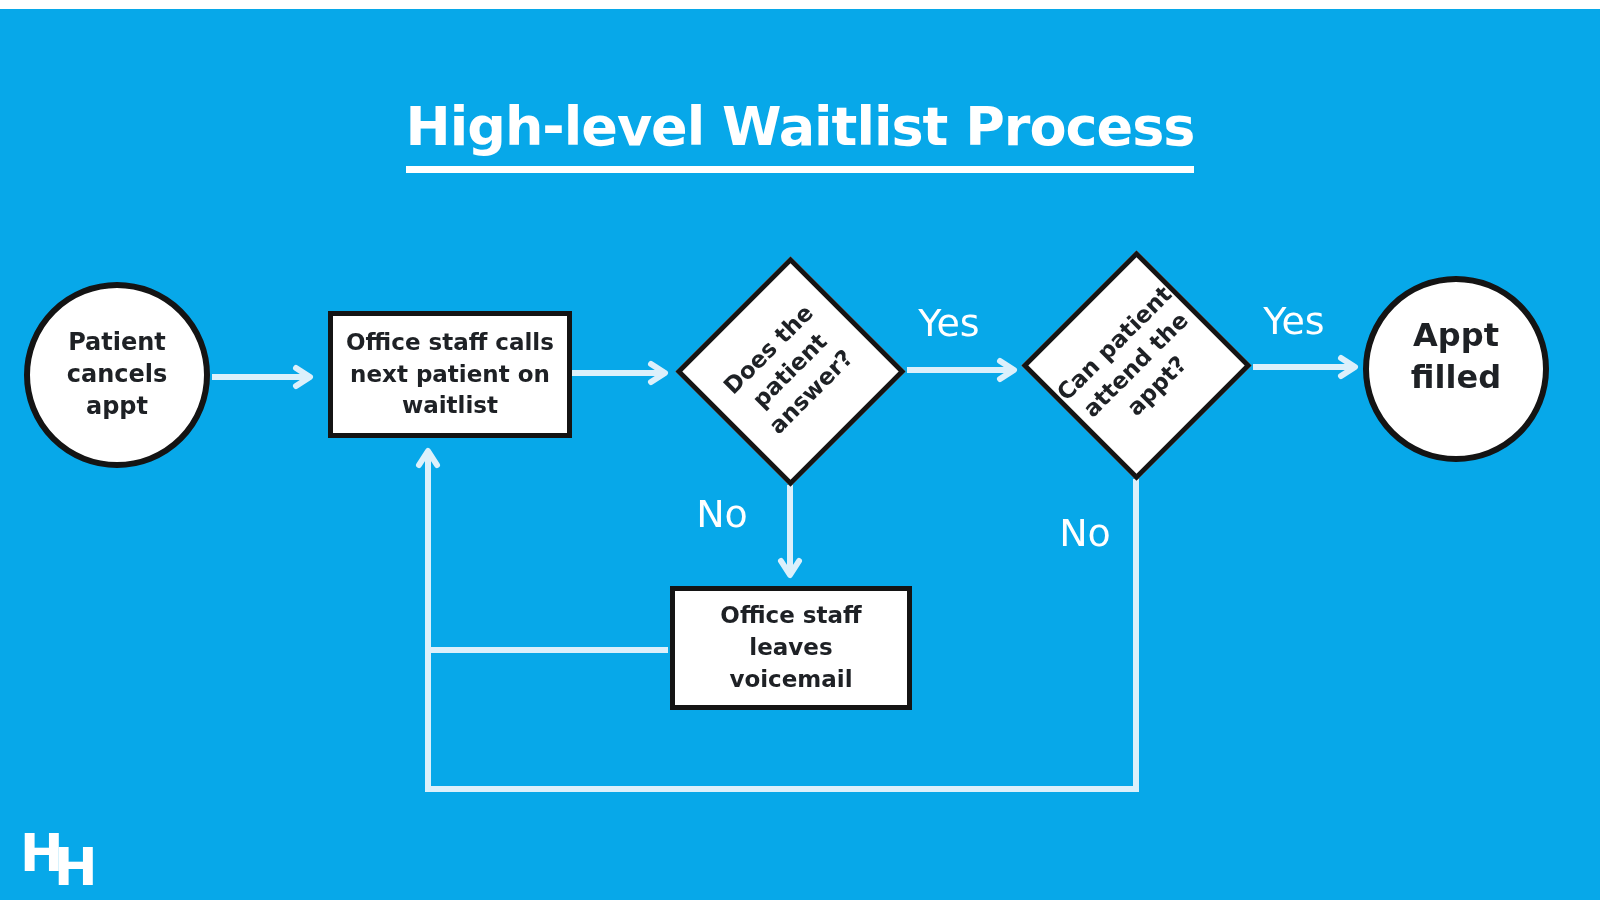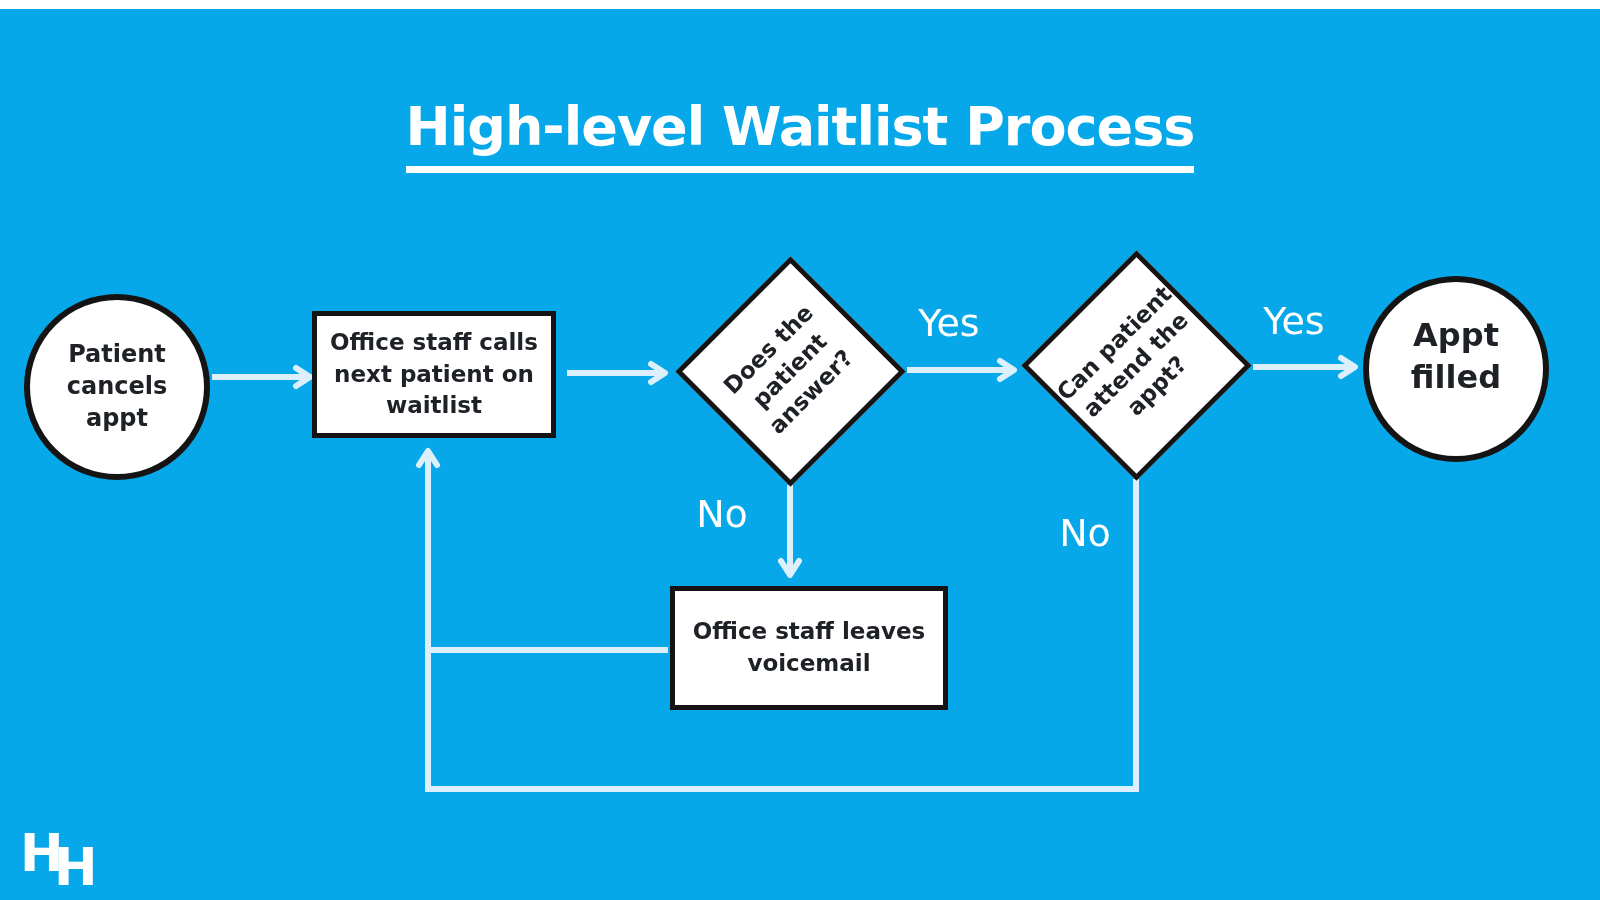--- a/index.html
+++ b/index.html
@@ -70,30 +70,30 @@
 
   .circle {
     width: 186px;
     height: 186px;
     border: 6px solid var(--color-node-border);
     border-radius: 50%;
     font-size: 24px;
     line-height: 1.32;
     padding: 0 18px;
   }
-  .circle.start { left: 24px; top: 285px; }
+  .circle.start { left: 24px; top: 273px; }
   .circle.end   { left: 1363px; top: 267px; font-size: 32px; padding-bottom: 26px; }
 
   .rect {
     border: 5px solid var(--color-node-border);
     font-size: 23px;
     line-height: 1.38;
   }
-  .rect.call-next { left: 312px; top: 302px; width: 244px; height: 127px; padding: 0 10px; }
-  .rect.voicemail { left: 670px; top: 577px; width: 278px; height: 124px; padding: 0 14px; }
+  .rect.call-next { left: 328px; top: 302px; width: 244px; height: 127px; padding: 0 10px; }
+  .rect.voicemail { left: 670px; top: 577px; width: 242px; height: 124px; padding: 0 14px; }
 
   .diamond-shape {
     position: absolute;
     width: 163px;
     height: 163px;
     background: var(--color-node-fill);
     border: 5px solid var(--color-node-border);
     transform: rotate(45deg);
   }
   .diamond-shape.answer { left: 709px; top: 281px; }

